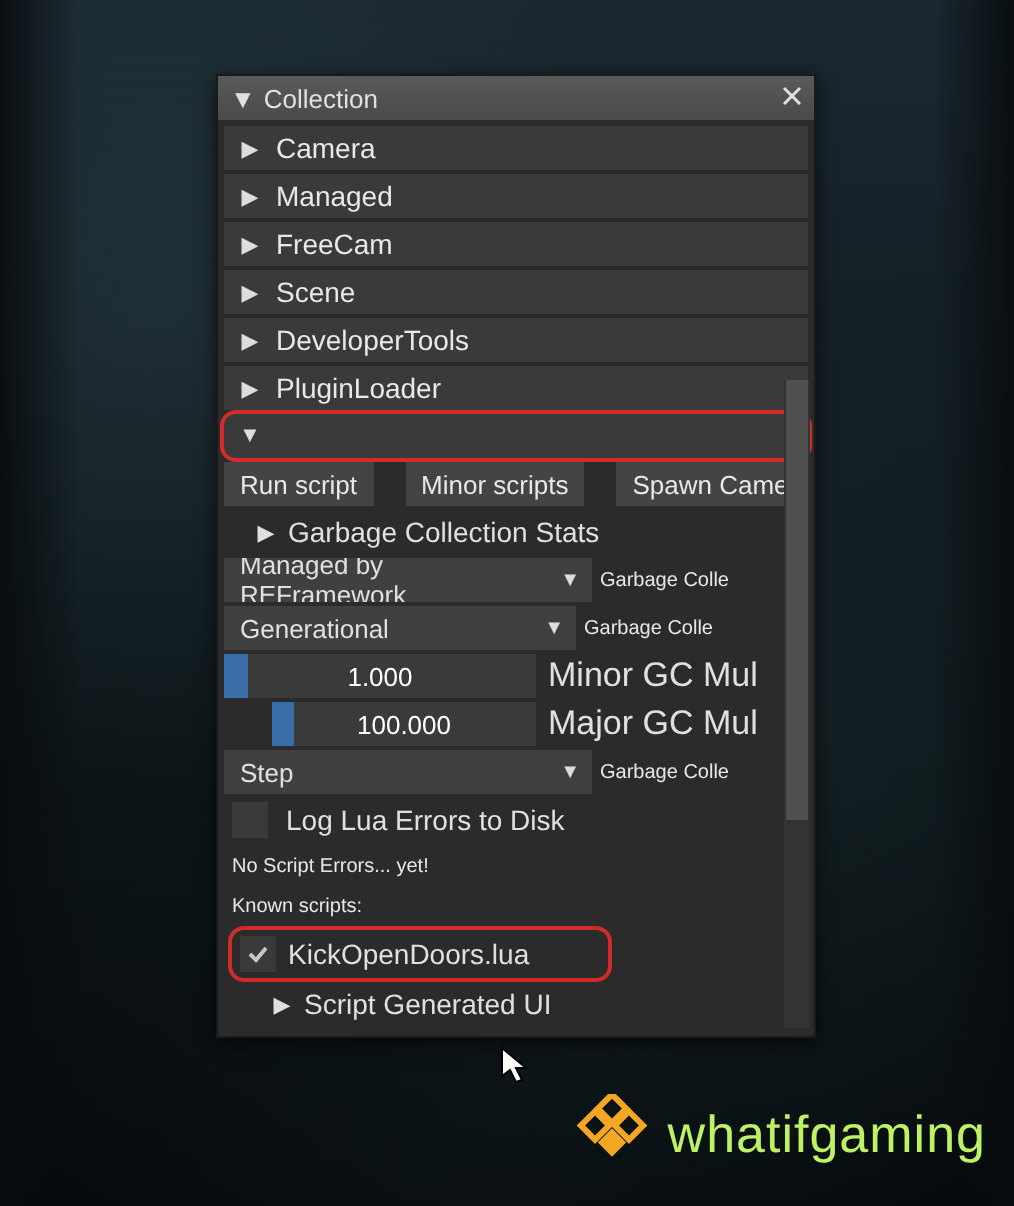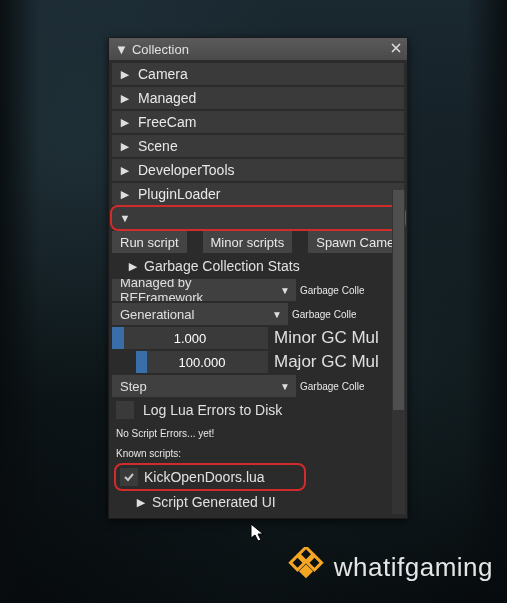--- a/index.html
+++ b/index.html
@@ -158,21 +158,21 @@
   .cursor {
     position:absolute;
     width:16px; height:20px;
     pointer-events:none;
   }
 
   .footer-logo {
     position:absolute;
     right: 14px; bottom: 16px;
     display:flex; align-items:center; gap:6px;
-    color:#e5e5e5;
+    color:#bef264;
   }
   .footer-logo .txt {
     font-family: Arial, sans-serif;
     font-weight: 500;
     font-size: 26px;
     letter-spacing: 0.5px;
   }
 </style>
 </head>
 <body>

